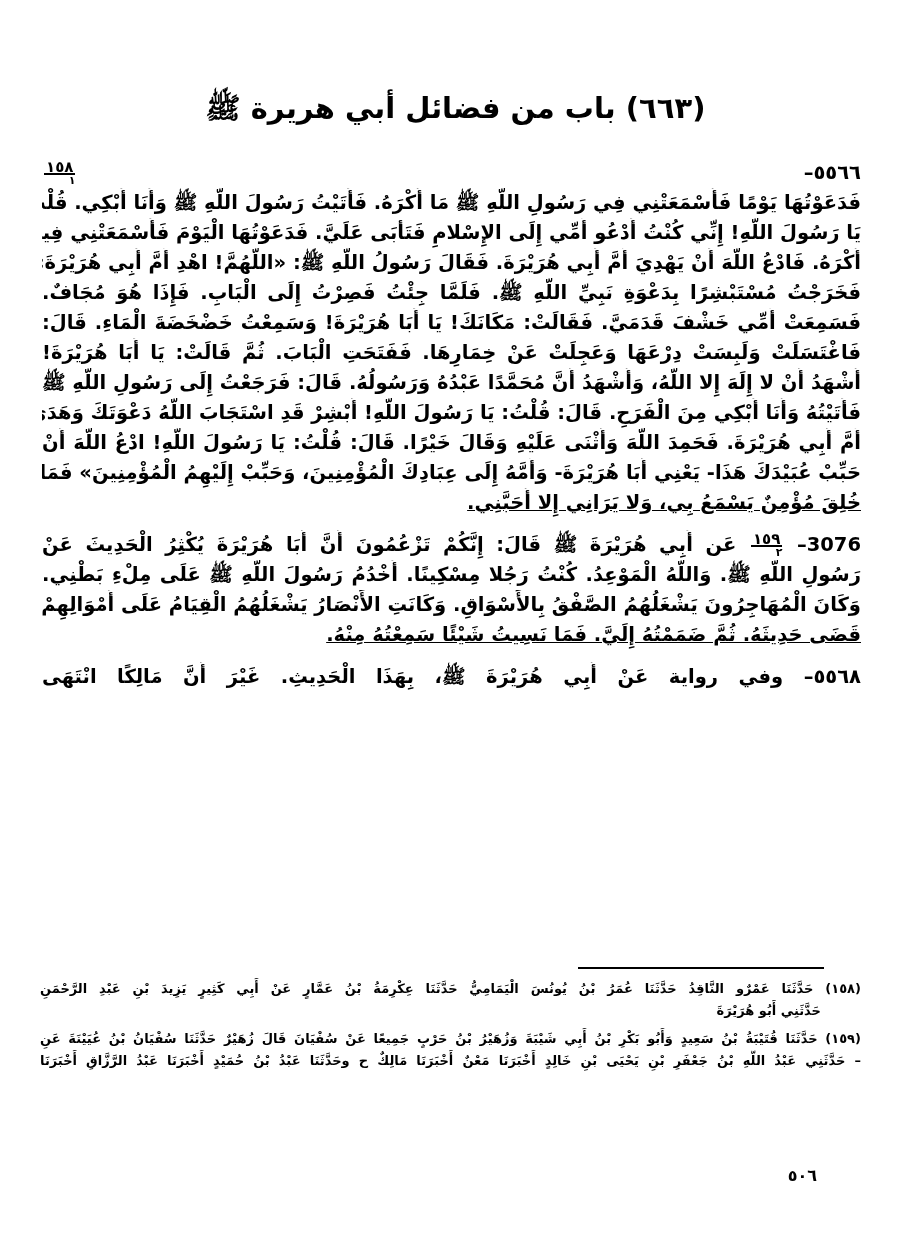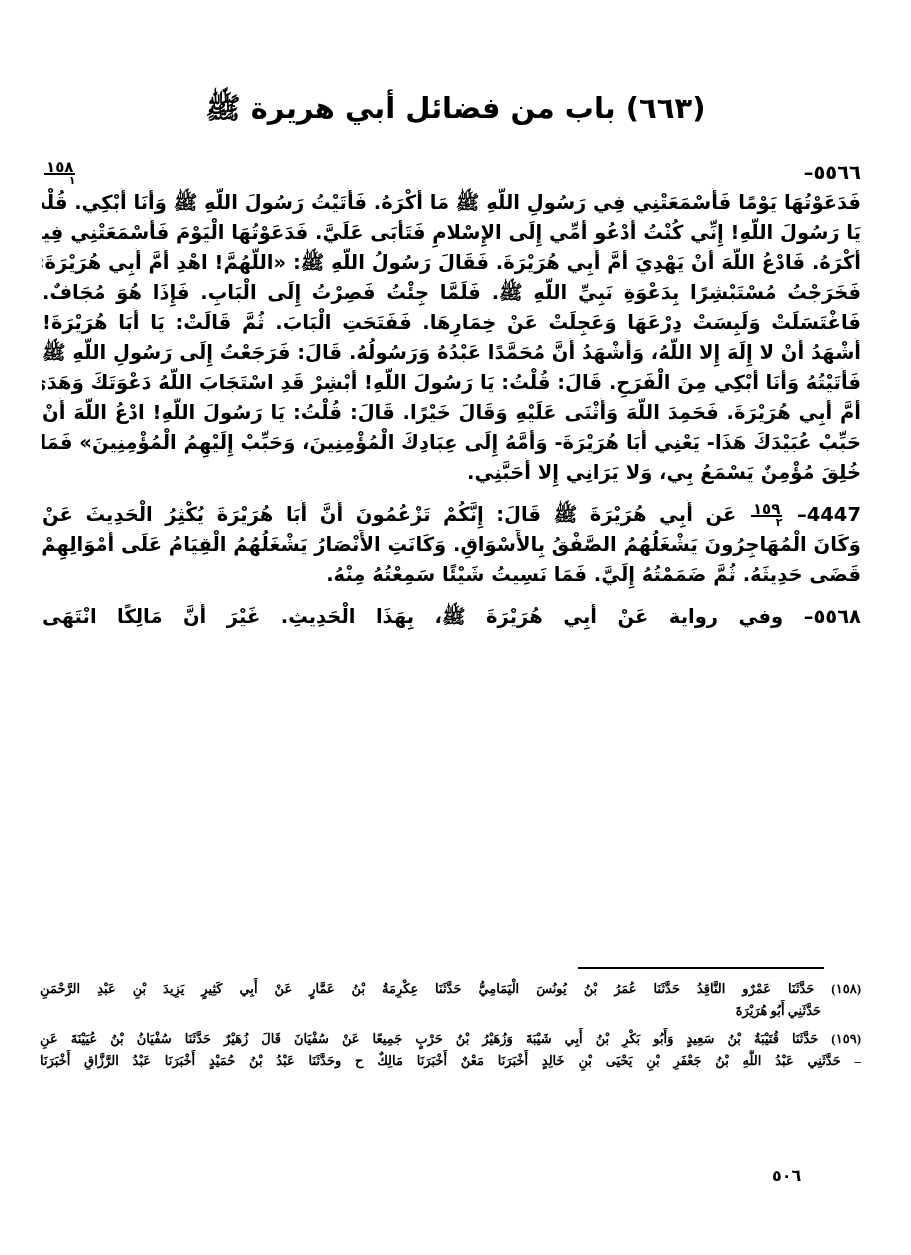--- a/index.html
+++ b/index.html
@@ -47,20 +47,21 @@
     .line {
       display: block;
       height: 30px;
       white-space: nowrap;
       overflow: hidden;
       text-align: justify;
       text-align-last: justify;
     }
     .line.last {
       text-align-last: right;
+      text-decoration: underline;
     }
     .para-gap {
       height: 12px;
     }
     .hadith-num {
       font-weight: bold;
     }
     .frac {
       display: inline-block;
       vertical-align: middle;
@@ -97,33 +98,32 @@
       line-height: 22px;
       font-family: "DejaVu Sans", sans-serif;
     }
     .fn-line {
       display: block;
       white-space: nowrap;
       overflow: hidden;
       text-align: justify;
       text-align-last: justify;
       height: 22px;
-      font-family: Liberation Serif, serif;
     }
     .fn-line.indent {
       padding-right: 40px;
       text-align-last: right;
     }
     .fn-gap { height: 6px; }
     .page-number {
       position: absolute;
       top: 1166px;
       left: 772px;
       width: 45px;
-      text-align: left;
+      text-align: right;
       font-size: 16px;
       font-weight: bold;
       font-family: "DejaVu Sans", sans-serif;
     }
   </style>
 </head>
 <body>
 
 <div class="page">
 
@@ -136,39 +136,41 @@
         <span class="hadith-num">٥٥٦٦</span>–
         <span class="frac">
           <span class="top">١٥٨</span>
           <span class="bot">١</span>
         </span>
       </span>
       <span class="line">فَدَعَوْتُهَا يَوْمًا فَأَسْمَعَتْنِي فِي رَسُولِ اللَّهِ ﷺ مَا أَكْرَهُ. فَأَتَيْتُ رَسُولَ اللَّهِ ﷺ وَأَنَا أَبْكِي. قُلْتُ:</span>
       <span class="line">يَا رَسُولَ اللَّهِ! إِنِّي كُنْتُ أَدْعُو أُمِّي إِلَى الإِسْلامِ فَتَأْبَى عَلَيَّ. فَدَعَوْتُهَا الْيَوْمَ فَأَسْمَعَتْنِي فِيكَ مَا</span>
       <span class="line">أَكْرَهُ. فَادْعُ اللَّهَ أَنْ يَهْدِيَ أُمَّ أَبِي هُرَيْرَةَ. فَقَالَ رَسُولُ اللَّهِ ﷺ: «اللَّهُمَّ! اهْدِ أُمَّ أَبِي هُرَيْرَةَ»</span>
       <span class="line">فَخَرَجْتُ مُسْتَبْشِرًا بِدَعْوَةِ نَبِيِّ اللَّهِ ﷺ. فَلَمَّا جِئْتُ فَصِرْتُ إِلَى الْبَابِ. فَإِذَا هُوَ مُجَافٌ.</span>
+      <span class="line">فَسَمِعَتْ أُمِّي خَشْفَ قَدَمَيَّ. فَقَالَتْ: مَكَانَكَ! يَا أَبَا هُرَيْرَةَ! وَسَمِعْتُ خَضْخَضَةَ الْمَاءِ. قَالَ:</span>
       <span class="line">فَاغْتَسَلَتْ وَلَبِسَتْ دِرْعَهَا وَعَجِلَتْ عَنْ خِمَارِهَا. فَفَتَحَتِ الْبَابَ. ثُمَّ قَالَتْ: يَا أَبَا هُرَيْرَةَ!</span>
       <span class="line">أَشْهَدُ أَنْ لا إِلَهَ إِلا اللَّهُ، وَأَشْهَدُ أَنَّ مُحَمَّدًا عَبْدُهُ وَرَسُولُهُ. قَالَ: فَرَجَعْتُ إِلَى رَسُولِ اللَّهِ ﷺ</span>
       <span class="line">فَأَتَيْتُهُ وَأَنَا أَبْكِي مِنَ الْفَرَحِ. قَالَ: قُلْتُ: يَا رَسُولَ اللَّهِ! أَبْشِرْ قَدِ اسْتَجَابَ اللَّهُ دَعْوَتَكَ وَهَدَى</span>
       <span class="line">أُمَّ أَبِي هُرَيْرَةَ. فَحَمِدَ اللَّهَ وَأَثْنَى عَلَيْهِ وَقَالَ خَيْرًا. قَالَ: قُلْتُ: يَا رَسُولَ اللَّهِ! ادْعُ اللَّهَ أَنْ</span>
       <span class="line">حَبِّبْ عُبَيْدَكَ هَذَا- يَعْنِي أَبَا هُرَيْرَةَ- وَأُمَّهُ إِلَى عِبَادِكَ الْمُؤْمِنِينَ، وَحَبِّبْ إِلَيْهِمُ الْمُؤْمِنِينَ» فَمَا</span>
       <span class="line last">خُلِقَ مُؤْمِنٌ يَسْمَعُ بِي، وَلا يَرَانِي إِلا أَحَبَّنِي.</span>
     </div>
 
     <div class="para-gap"></div>
 
     <div>
       <span class="line">
-        <span class="hadith-num">4447</span>–
+        <span class="hadith-num">3076</span>–
         <span class="frac">
           <span class="top">١٥٩</span>
           <span class="bot">٢</span>
         </span>
         <span>عَن أَبِي هُرَيْرَةَ ﷺ قَالَ: إِنَّكُمْ تَزْعُمُونَ أَنَّ أَبَا هُرَيْرَةَ يُكْثِرُ الْحَدِيثَ عَنْ</span>
       </span>
+      <span class="line">رَسُولِ اللَّهِ ﷺ. وَاللَّهُ الْمَوْعِدُ. كُنْتُ رَجُلا مِسْكِينًا. أَخْدُمُ رَسُولَ اللَّهِ ﷺ عَلَى مِلْءِ بَطْنِي.</span>
       <span class="line">وَكَانَ الْمُهَاجِرُونَ يَشْغَلُهُمُ الصَّفْقُ بِالأَسْوَاقِ. وَكَانَتِ الأَنْصَارُ يَشْغَلُهُمُ الْقِيَامُ عَلَى أَمْوَالِهِمْ.</span>
       <span class="line last">قَضَى حَدِيثَهُ. ثُمَّ ضَمَمْتُهُ إِلَيَّ. فَمَا نَسِيتُ شَيْئًا سَمِعْتُهُ مِنْهُ.</span>
     </div>
 
     <div class="para-gap"></div>
 
     <div>
       <span class="line">
         <span class="hadith-num">٥٥٦٨</span>–
         <span>وفي رواية عَنْ أَبِي هُرَيْرَةَ ﷺ، بِهَذَا الْحَدِيثِ. غَيْرَ أَنَّ مَالِكًا انْتَهَى</span>

